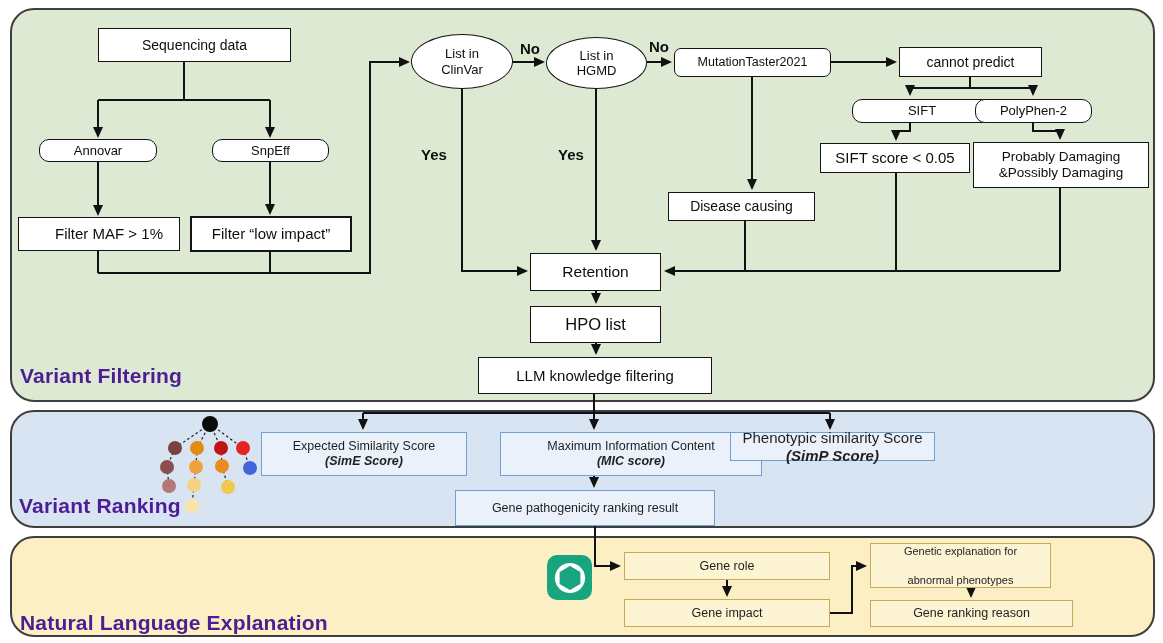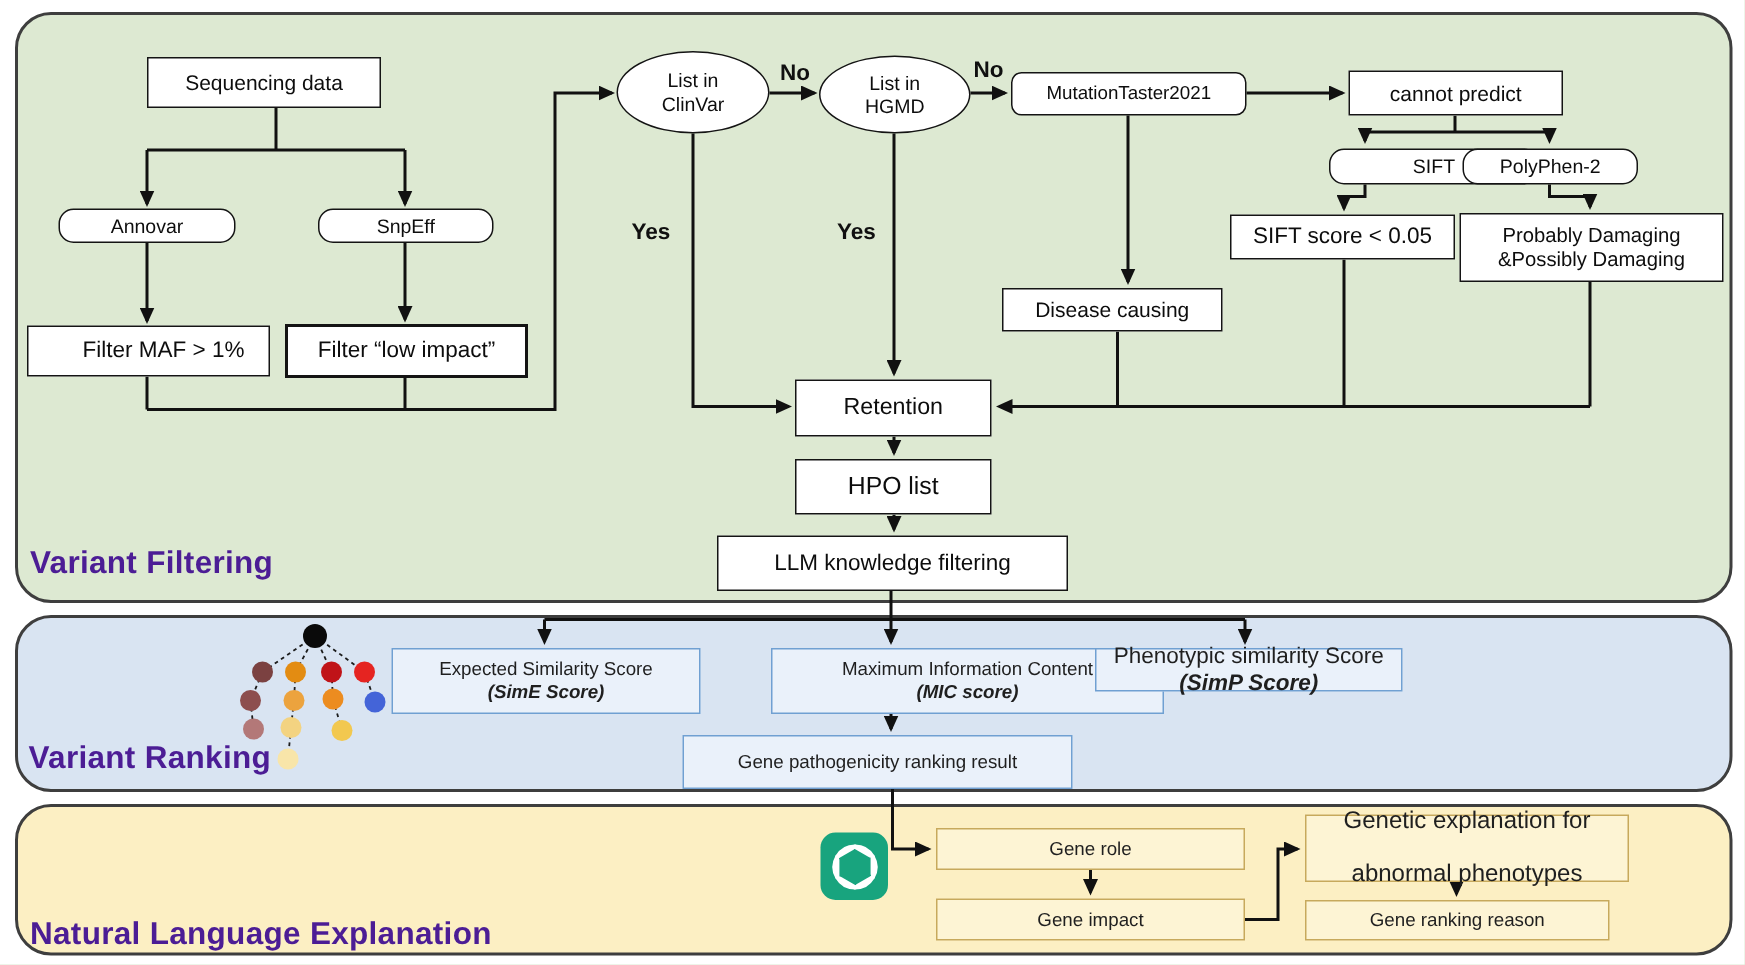--- a/index.html
+++ b/index.html
@@ -114,21 +114,21 @@
       <circle cx="196" cy="467" r="7" fill="#eca33e"></circle>
       <circle cx="222" cy="466" r="7" fill="#ec8c20"></circle>
       <circle cx="250" cy="468" r="7" fill="#4464d8"></circle>
       <circle cx="169" cy="486" r="7" fill="#b37878"></circle>
       <circle cx="194" cy="485" r="7" fill="#f3d381"></circle>
       <circle cx="228" cy="487" r="7" fill="#f2c84f"></circle>
       <circle cx="192" cy="506" r="7" fill="#f8e5a9"></circle>
     </g>
 </svg>
 
-<div class="node" style="left:98px;top:28px;width:156px;height:34px;font-size:14px;margin-top:10px;">
+<div class="node" style="left:98px;top:28px;width:193px;height:34px;font-size:14px;">
   <span>Sequencing data</span>
 </div>
 <div class="node round" style="left:39px;top:139px;width:118px;height:23px;font-size:13px;">
   <span>Annovar</span>
 </div>
 <div class="node round" style="left:212px;top:139px;width:117px;height:23px;font-size:13px;">
   <span>SnpEff</span>
 </div>
 <div class="node" style="left:18px;top:217px;width:162px;height:34px;font-size:15px;padding-left:20px;">
   <span>Filter MAF &gt; 1%</span>
@@ -143,21 +143,21 @@
 <div class="node ellipse" style="left:546px;top:37px;width:101px;height:52px;font-size:13px;">
   <span>List in</span>
   <span>HGMD</span>
 </div>
 <div class="node round" style="left:674px;top:48px;width:157px;height:29px;font-size:12.5px;border-radius:7px;">
   <span>MutationTaster2021</span>
 </div>
 <div class="node" style="left:899px;top:47px;width:143px;height:30px;font-size:14px;">
   <span>cannot predict</span>
 </div>
-<div class="node round" style="left:852px;top:99px;width:140px;height:24px;font-size:13px;margin-left:34px;">
+<div class="node round" style="left:852px;top:99px;width:140px;height:24px;font-size:13px;">
   <span>SIFT</span>
 </div>
 <div class="node round" style="left:975px;top:99px;width:117px;height:24px;font-size:13px;">
   <span>PolyPhen-2</span>
 </div>
 <div class="node" style="left:820px;top:143px;width:150px;height:30px;font-size:15px;">
   <span>SIFT score &lt; 0.05</span>
 </div>
 <div class="node" style="left:973px;top:142px;width:176px;height:46px;font-size:13.5px;">
   <span>Probably Damaging</span>
@@ -182,21 +182,21 @@
 <div class="edge-label" style="left:558px;top:146px;">Yes</div>
 
 <div class="panel-label" style="left:20px;top:364px;">Variant Filtering</div>
 <div class="panel-label" style="left:19px;top:494px;">Variant Ranking</div>
 <div class="panel-label" style="left:20px;top:611px;">Natural Language Explanation</div>
 
 <div class="node blue" style="left:261px;top:432px;width:206px;height:44px;font-size:12.5px;">
   <span>Expected Similarity Score</span>
   <span class="bi">(SimE Score)</span>
 </div>
-<div class="node blue" style="left:514px;top:432px;width:262px;height:44px;font-size:12.5px;">
+<div class="node blue" style="left:500px;top:432px;width:262px;height:44px;font-size:12.5px;">
   <span>Maximum Information Content</span>
   <span class="bi">(MIC score)</span>
 </div>
 <div class="node blue" style="left:730px;top:432px;width:205px;height:29px;font-size:15px;">
   <span>Phenotypic similarity Score</span>
   <span class="bi">(SimP Score)</span>
 </div>
 <div class="node blue" style="left:455px;top:490px;width:260px;height:36px;font-size:12.5px;">
   <span>Gene pathogenicity ranking result</span>
 </div>
@@ -212,19 +212,19 @@
       <path d="M0,-10.6 A10.6,10.6 0 0 1 9.18,-5.3 L9.18,3.8" transform="rotate(300)"></path>
     </g>
   </svg>
 </div>
 <div class="node yellow" style="left:624px;top:552px;width:206px;height:28px;font-size:12.5px;">
   <span>Gene role</span>
 </div>
 <div class="node yellow" style="left:624px;top:599px;width:206px;height:28px;font-size:12.5px;">
   <span>Gene impact</span>
 </div>
-<div class="node yellow" style="left:870px;top:543px;width:216px;height:45px;font-size:16px;gap:16px;">
+<div class="node yellow" style="left:870px;top:543px;width:181px;height:45px;font-size:11px;gap:16px;">
   <span>Genetic explanation for</span>
   <span>abnormal phenotypes</span>
 </div>
 <div class="node yellow" style="left:870px;top:600px;width:203px;height:27px;font-size:12.5px;">
   <span>Gene ranking reason</span>
 </div>
 
 </body></html>

